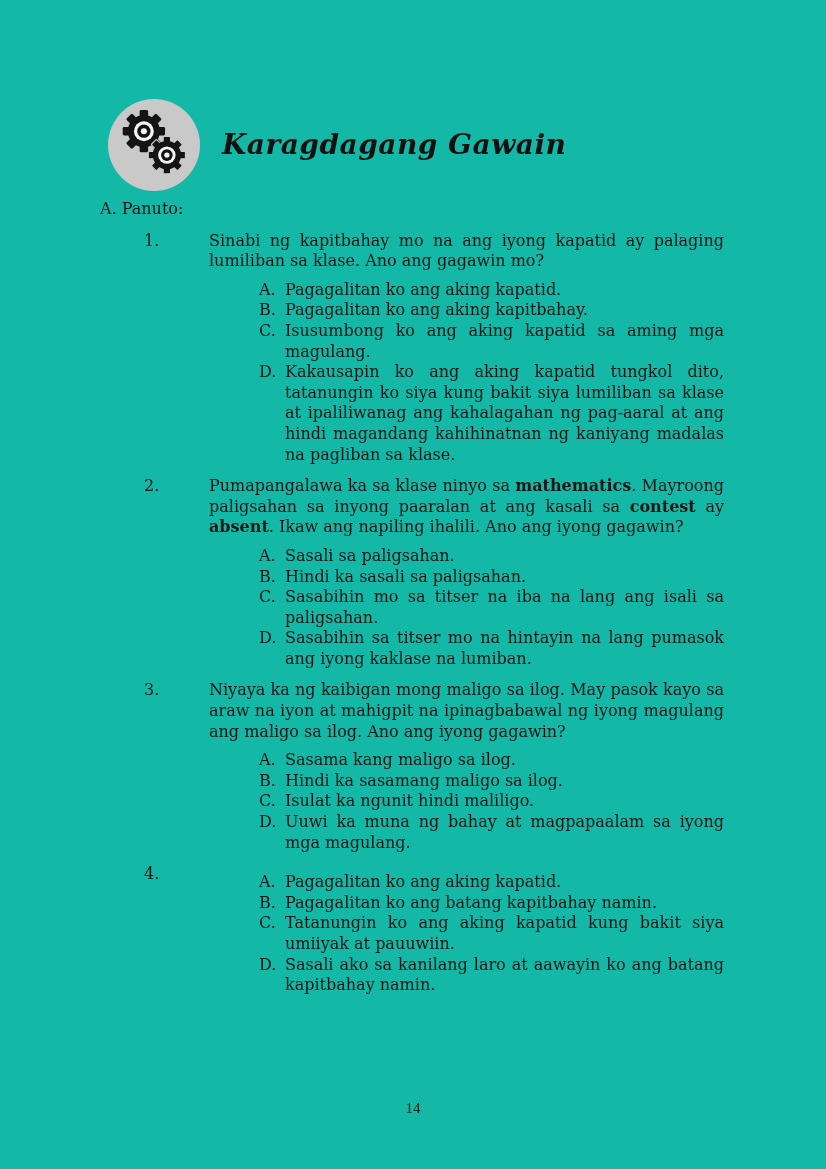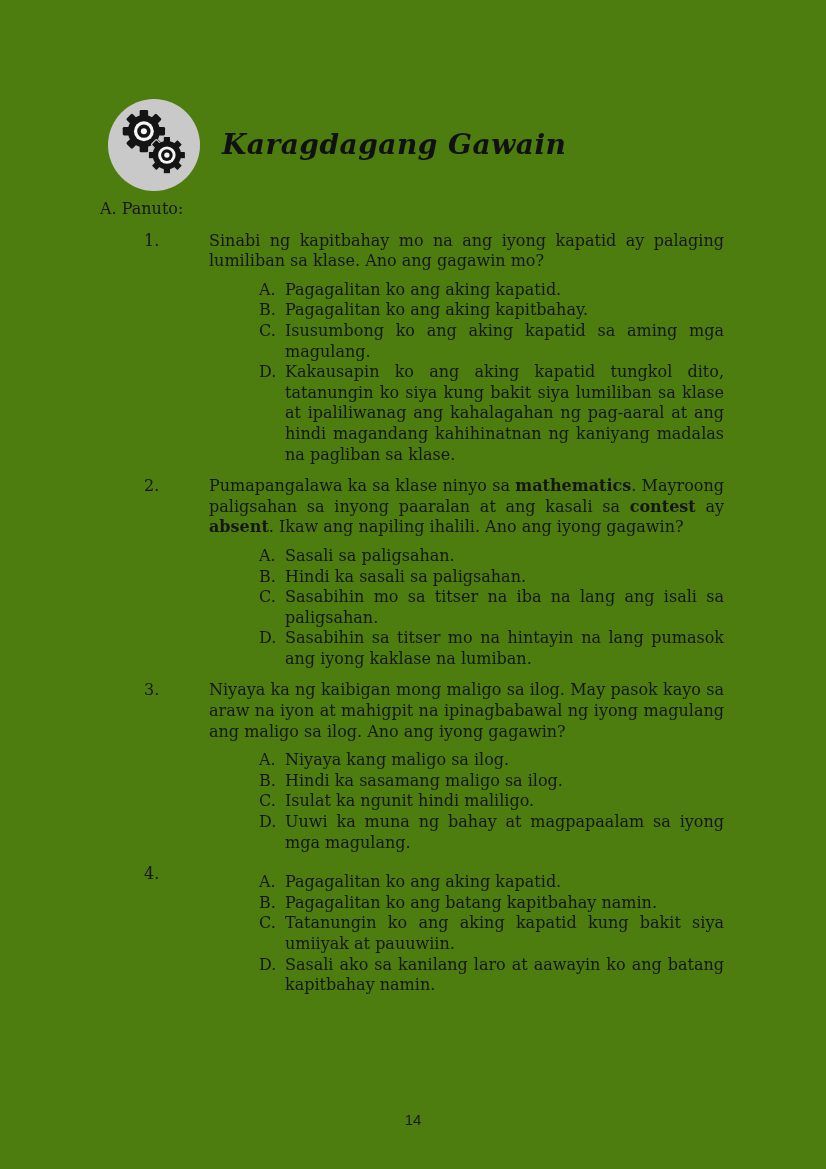--- a/index.html
+++ b/index.html
@@ -1,20 +1,20 @@
 <!DOCTYPE html>
 <html><head>
 <meta charset="utf-8">
 <style>
   html, body { margin: 0; padding: 0; background: #ffffff; }
   .page {
     position: relative;
     width: 826px;
     height: 1169px;
-    background: #4d7c0f;
+    background: #14b8a6;
     color: #161616;
     font-family: "DejaVu Serif", "Liberation Serif", serif;
     font-size: 16px;
     line-height: 20.6px;
     overflow: hidden;
   }
   .header {
     display: flex;
     align-items: center;
     padding: 99px 0 0 108px;
@@ -74,24 +74,23 @@
   .opt-text {
     flex: 1;
     text-align: justify;
   }
   .page-number {
     position: absolute;
     top: 1098px;
     left: 0;
     right: 0;
     text-align: center;
-    font-family: Liberation Sans, sans-serif;
+    font-family: Liberation Serif, serif;
     font-size: 15px;
     color: #1a1a1a;
-    margin-top: 12px;
   }
 </style>
 </head>
 <body>
 
 <div class="page">
 
   <div class="header">
     <div class="icon-circle">
       <svg viewBox="0 0 100 100" width="92" height="92" aria-hidden="true">
@@ -175,21 +174,21 @@
     </div>
   </div>
 
   <div class="question">
     <div class="q-num">3.</div>
     <div class="q-right">
       <div class="q-text"><span>Niyaya ka ng kaibigan mong maligo sa ilog. May pasok kayo sa araw na iyon at mahigpit na ipinagbabawal ng iyong magulang ang maligo sa ilog. Ano ang iyong gagawin?</span></div>
       <div class="options">
         <div class="option">
           <span class="opt-letter">A.</span>
-          <span class="opt-text">Niyaya kang maligo sa ilog.</span>
+          <span class="opt-text">Sasama kang maligo sa ilog.</span>
         </div>
         <div class="option">
           <span class="opt-letter">B.</span>
           <span class="opt-text">Hindi ka sasamang maligo sa ilog.</span>
         </div>
         <div class="option">
           <span class="opt-letter">C.</span>
           <span class="opt-text">Isulat ka ngunit hindi maliligo.</span>
         </div>
         <div class="option">

